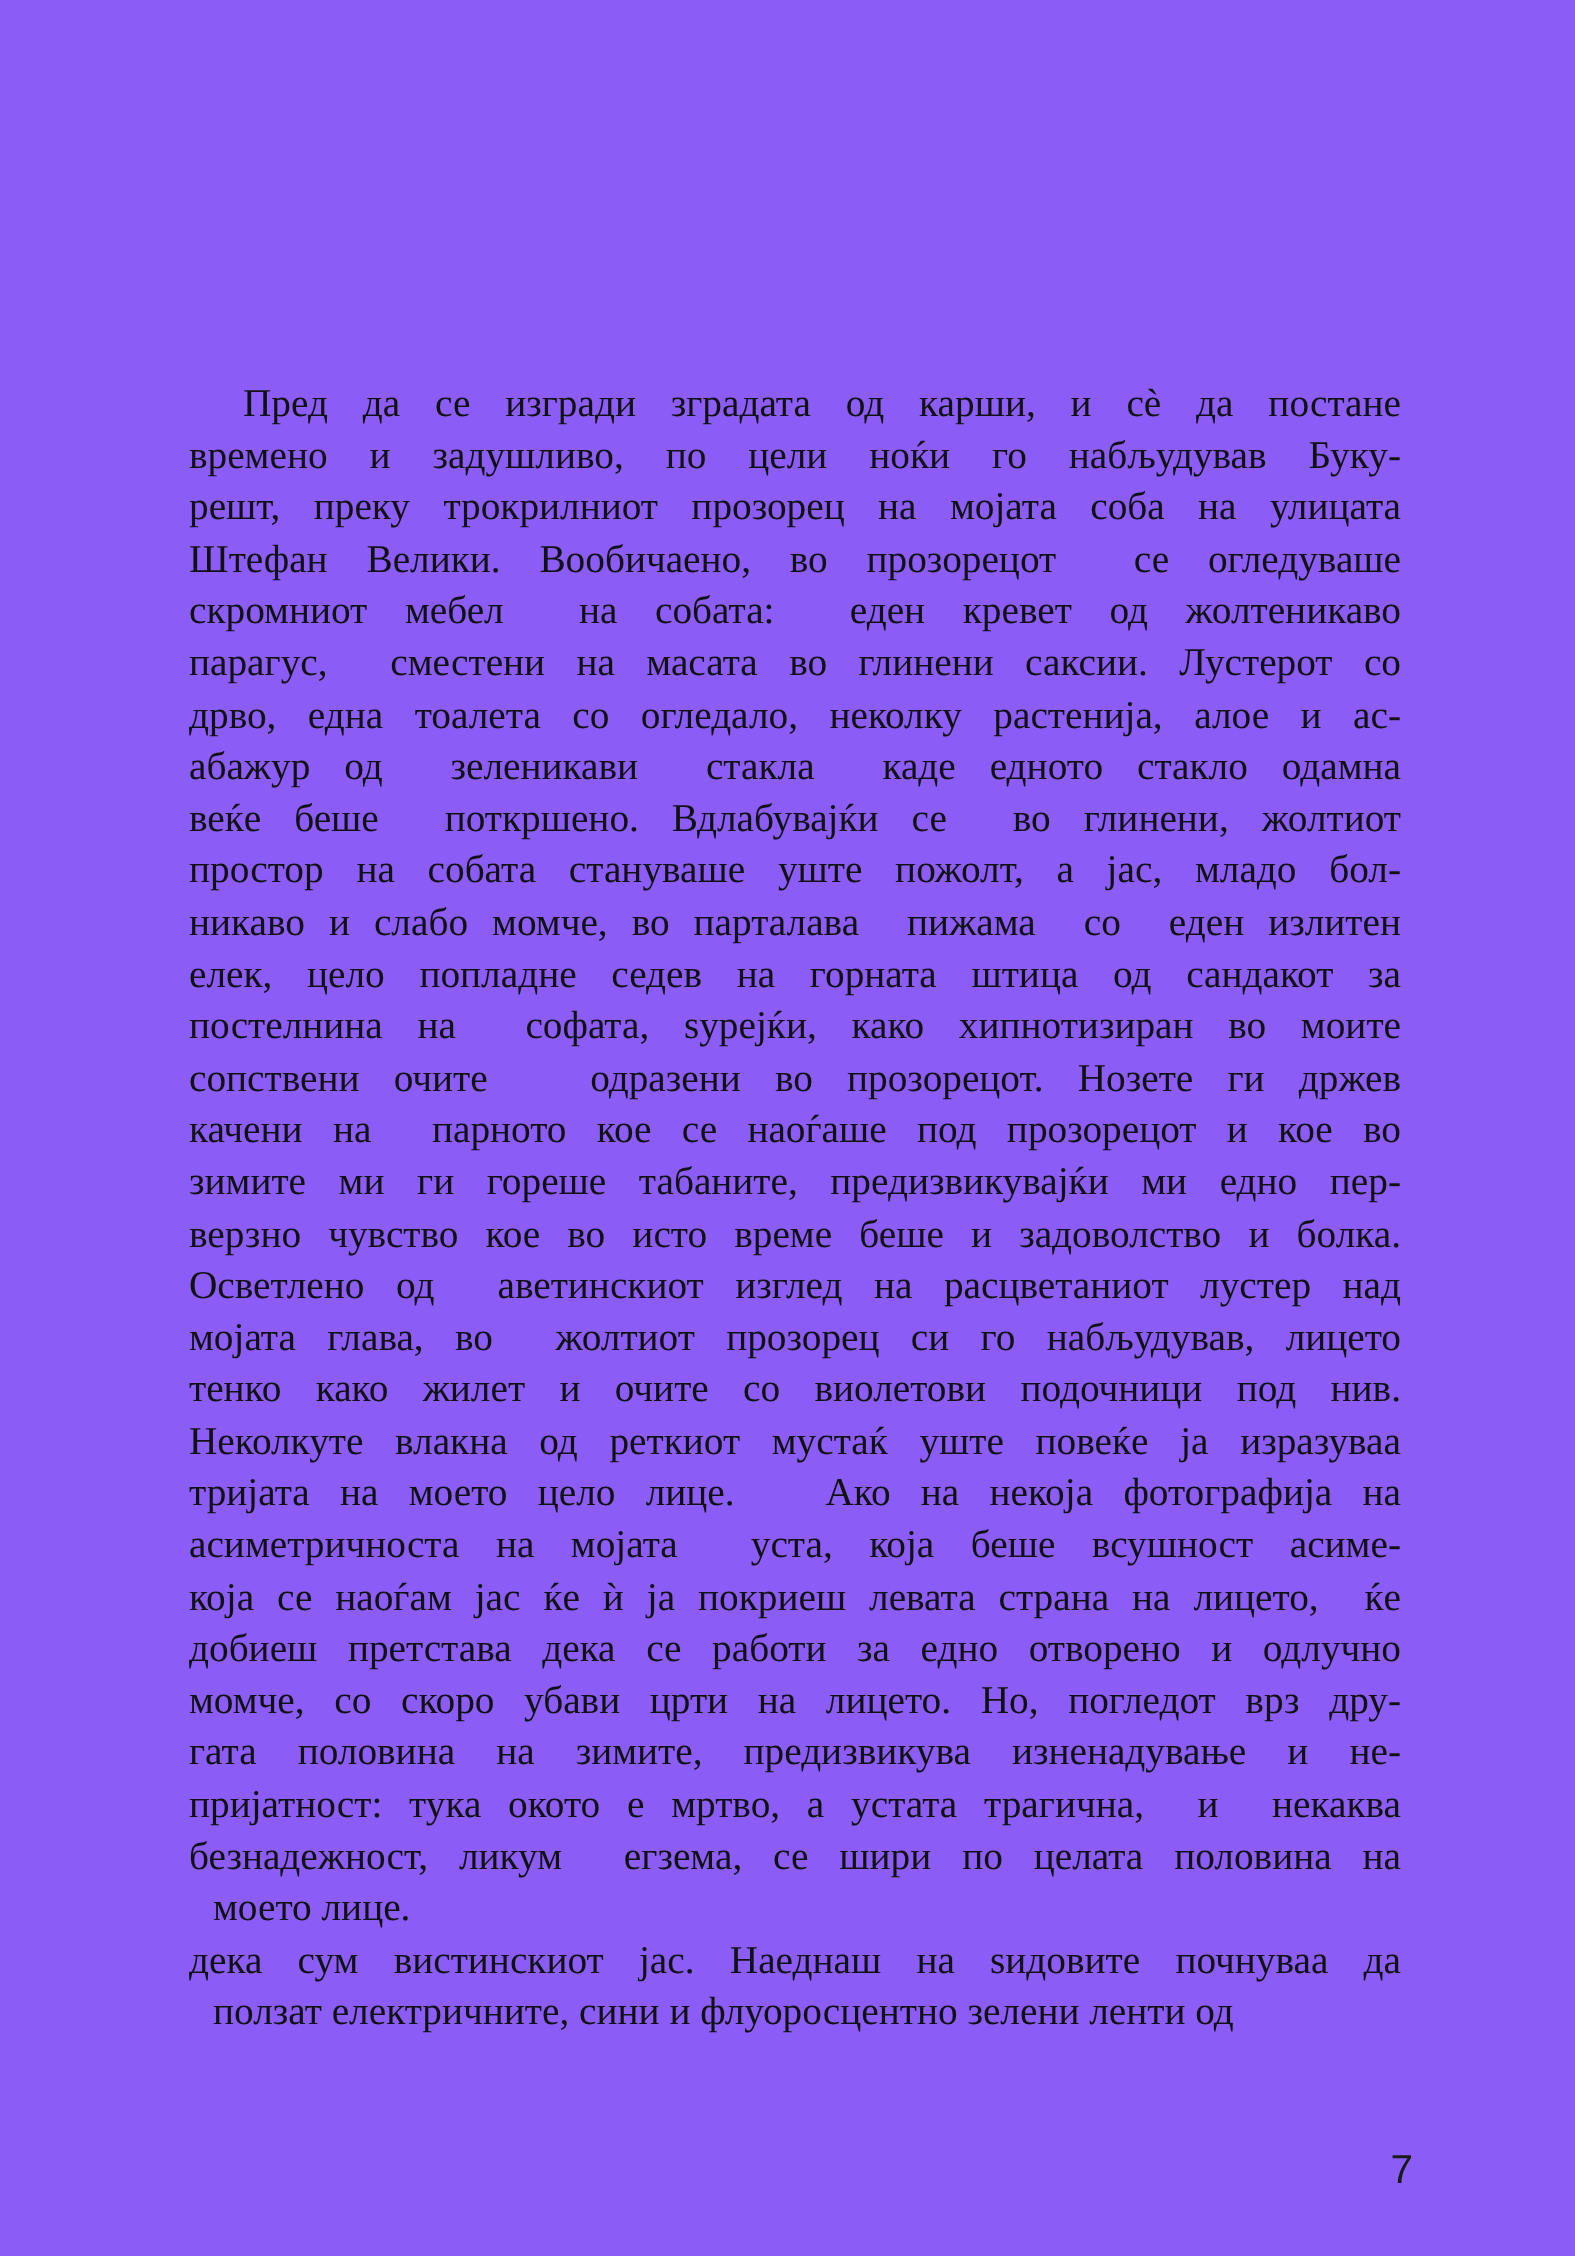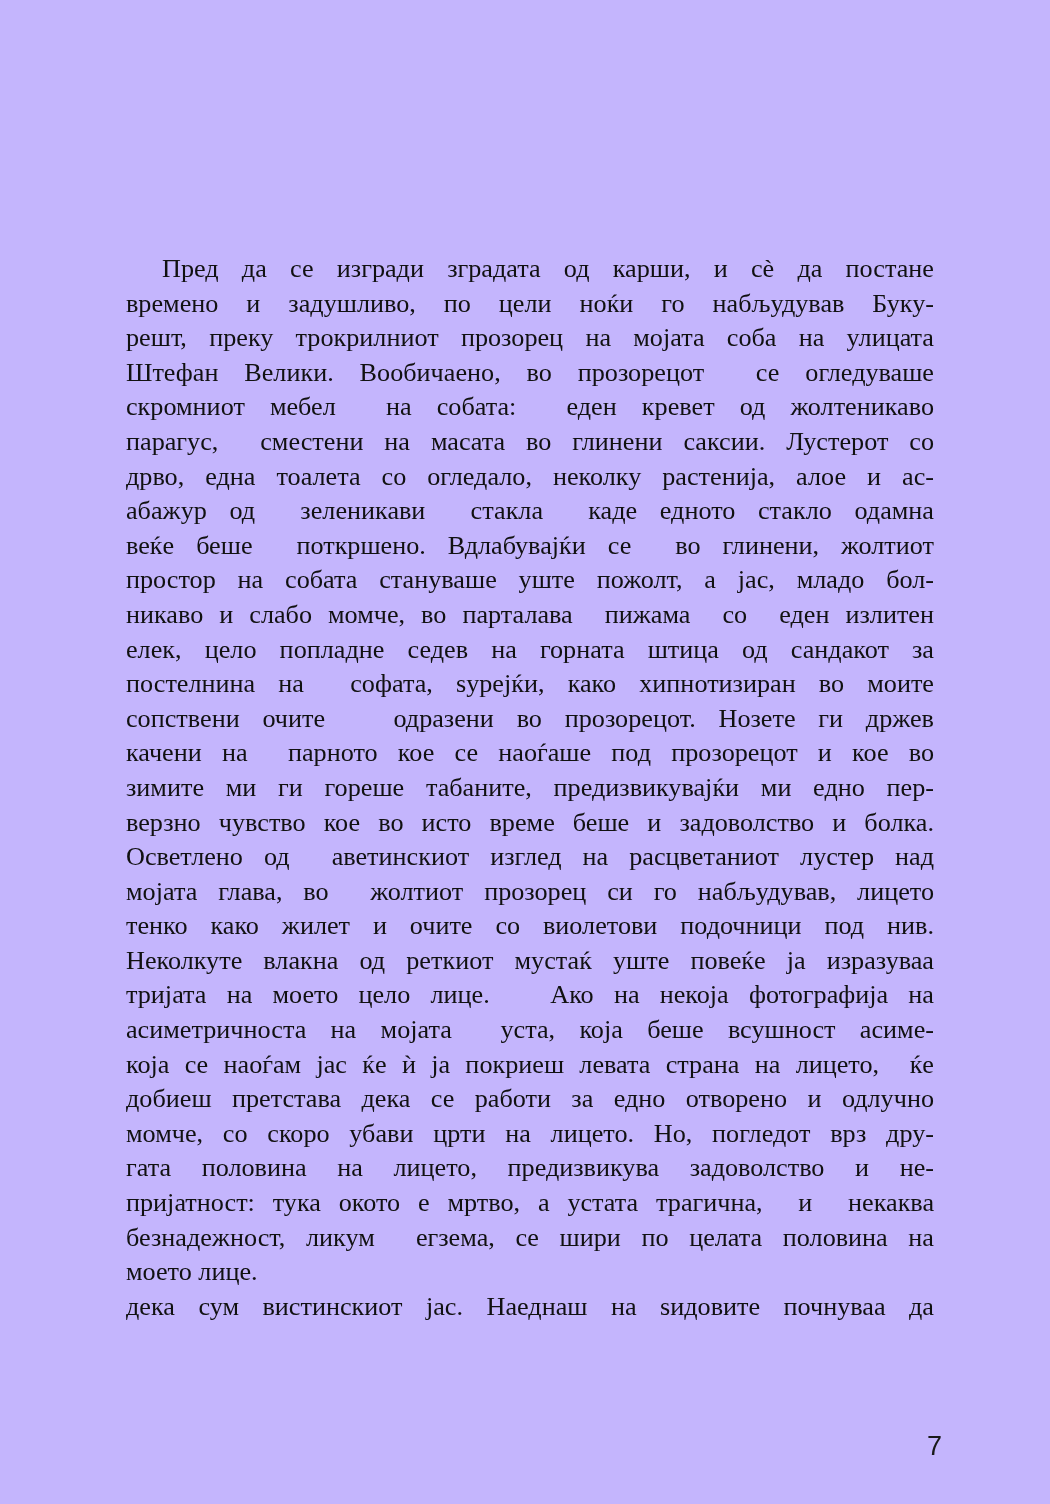--- a/index.html
+++ b/index.html
@@ -13,21 +13,21 @@
     font-family: "Liberation Serif", "DejaVu Serif", serif;
     color: #111111;
     -webkit-font-smoothing: antialiased;
   }
 
   .page {
     position: relative;
     width: 1050px;
     height: 1504px;
     margin: 0 auto;
-    background: #c4b5fd;
+    background: #8b5cf6;
     overflow: hidden;
     box-sizing: border-box;
   }
 
   .text-column {
     position: absolute;
     left: 126px;
     top: 252px;
     width: 808px;
   }
@@ -45,20 +45,21 @@
     text-align: justify;
     text-align-last: justify;
     letter-spacing: 0;
     word-spacing: 0;
   }
 
   
   .line.ragged {
     text-align: right;
     text-align-last: left;
+    margin-left: 16px;
   }
 
   
   .line.indent {
     text-indent: 0;
     padding-left: 36px;
     box-sizing: border-box;
     width: 808px;
   }
 
@@ -98,25 +99,26 @@
         <span class="line">верзно чувство кое во исто време беше и задоволство и болка.</span>
         <span class="line">Осветлено од  аветинскиот изглед на расцветаниот лустер над</span>
         <span class="line">мојата глава, во  жолтиот прозорец си го набљудував, лицето</span>
         <span class="line">тенко како жилет и очите со виолетови подочници под нив.</span>
         <span class="line">Неколкуте влакна од реткиот мустаќ уште повеќе ја изразуваа</span>
         <span class="line">тријата на моето цело лице.   Ако на некоја фотографија на</span>
         <span class="line">асиметричноста на мојата  уста, која беше всушност асиме-</span>
         <span class="line">која се наоѓам јас ќе ѝ ја покриеш левата страна на лицето,  ќе</span>
         <span class="line">добиеш претстава дека се работи за едно отворено и одлучно</span>
         <span class="line">момче, со скоро убави црти на лицето. Но, погледот врз дру-</span>
-        <span class="line">гата половина на лицето, предизвикува задоволство и не-</span>
+        <span class="line">гата половина на зимите, предизвикува изненадување и не-</span>
         <span class="line">пријатност: тука окото е мртво, а устата трагична,  и  некаква</span>
         <span class="line">безнадежност, ликум  егзема, се шири по целата половина на</span>
         <span class="line ragged">моето лице.</span>
       </p>
       <p class="paragraph">
         <span class="line">дека сум вистинскиот јас. Наеднаш на ѕидовите почнуваа да</span>
+        <span class="line ragged">ползат електричните, сини и флуоросцентно зелени ленти од</span>
       </p>
     </div>
 
   <div class="page-number">7</div>
 
 </div>
 
 </body></html>

